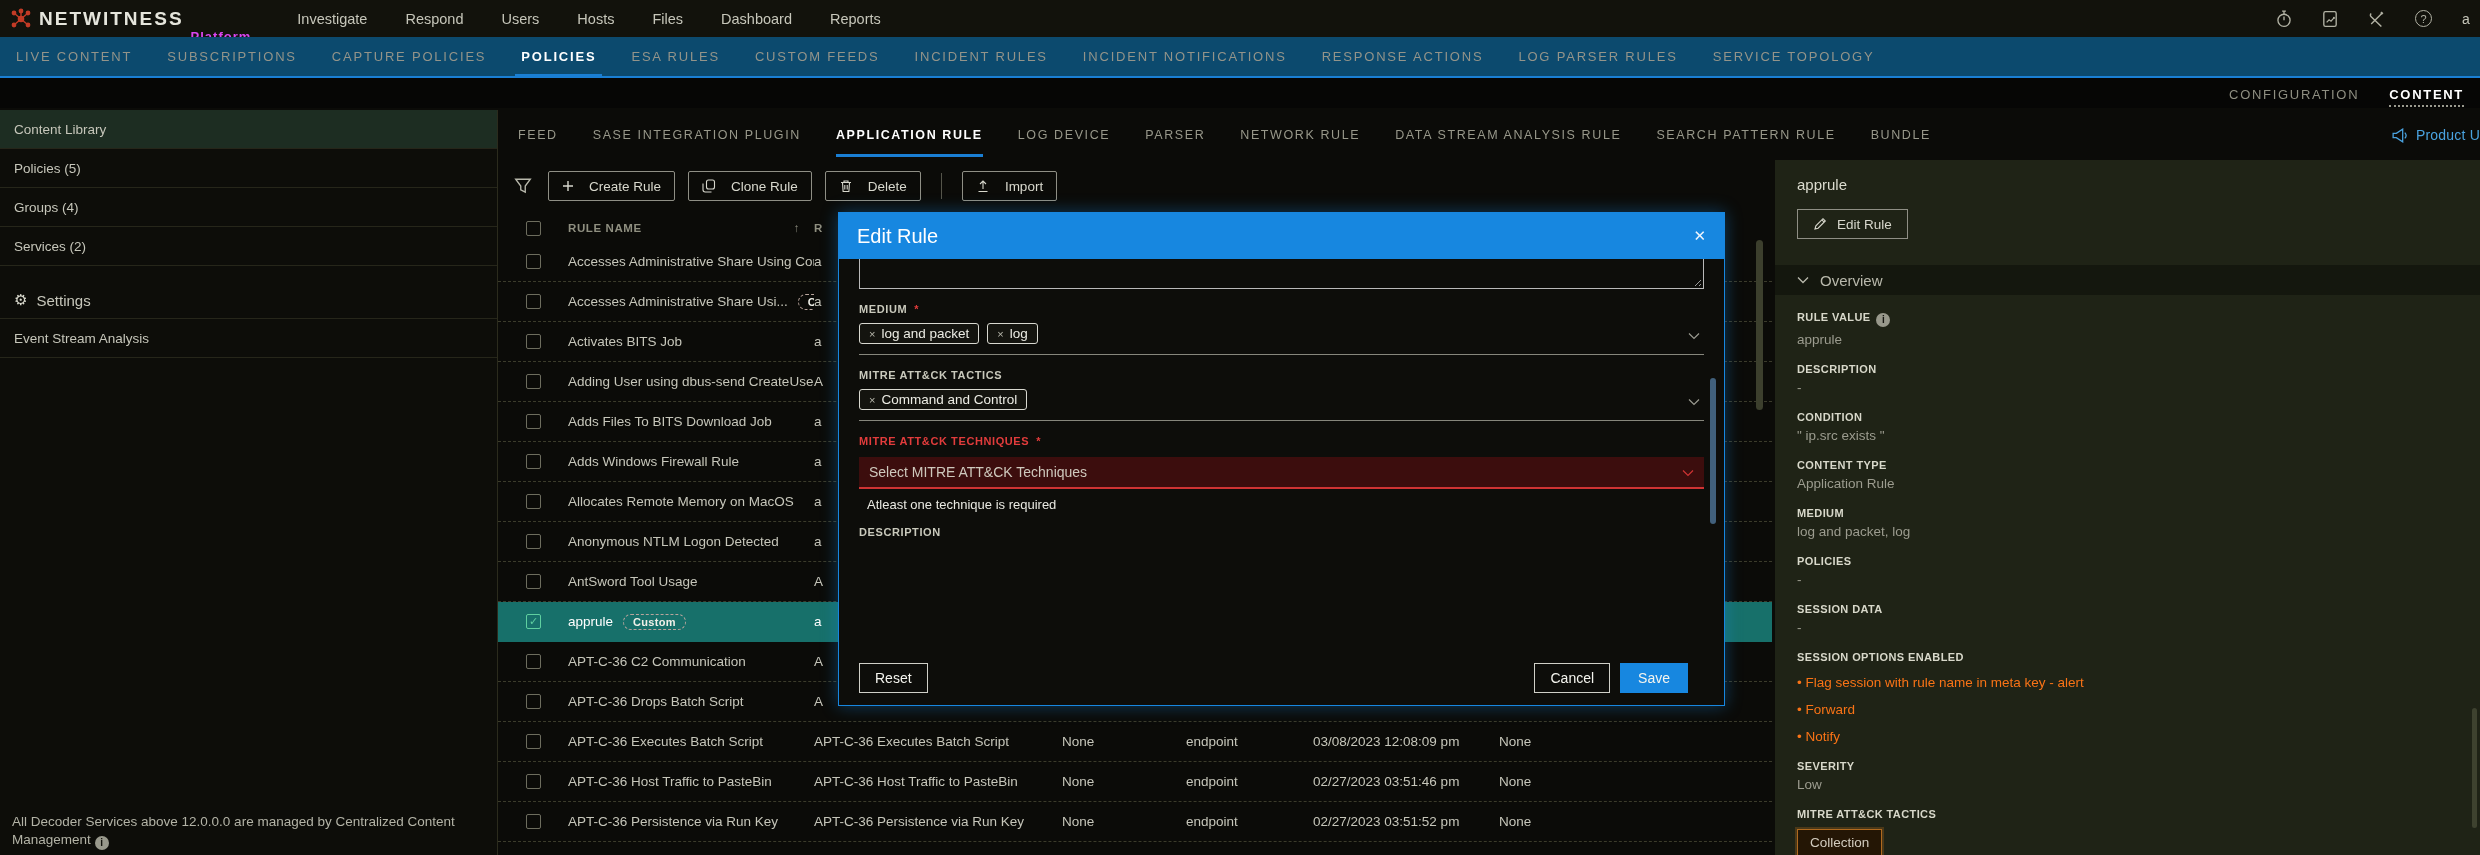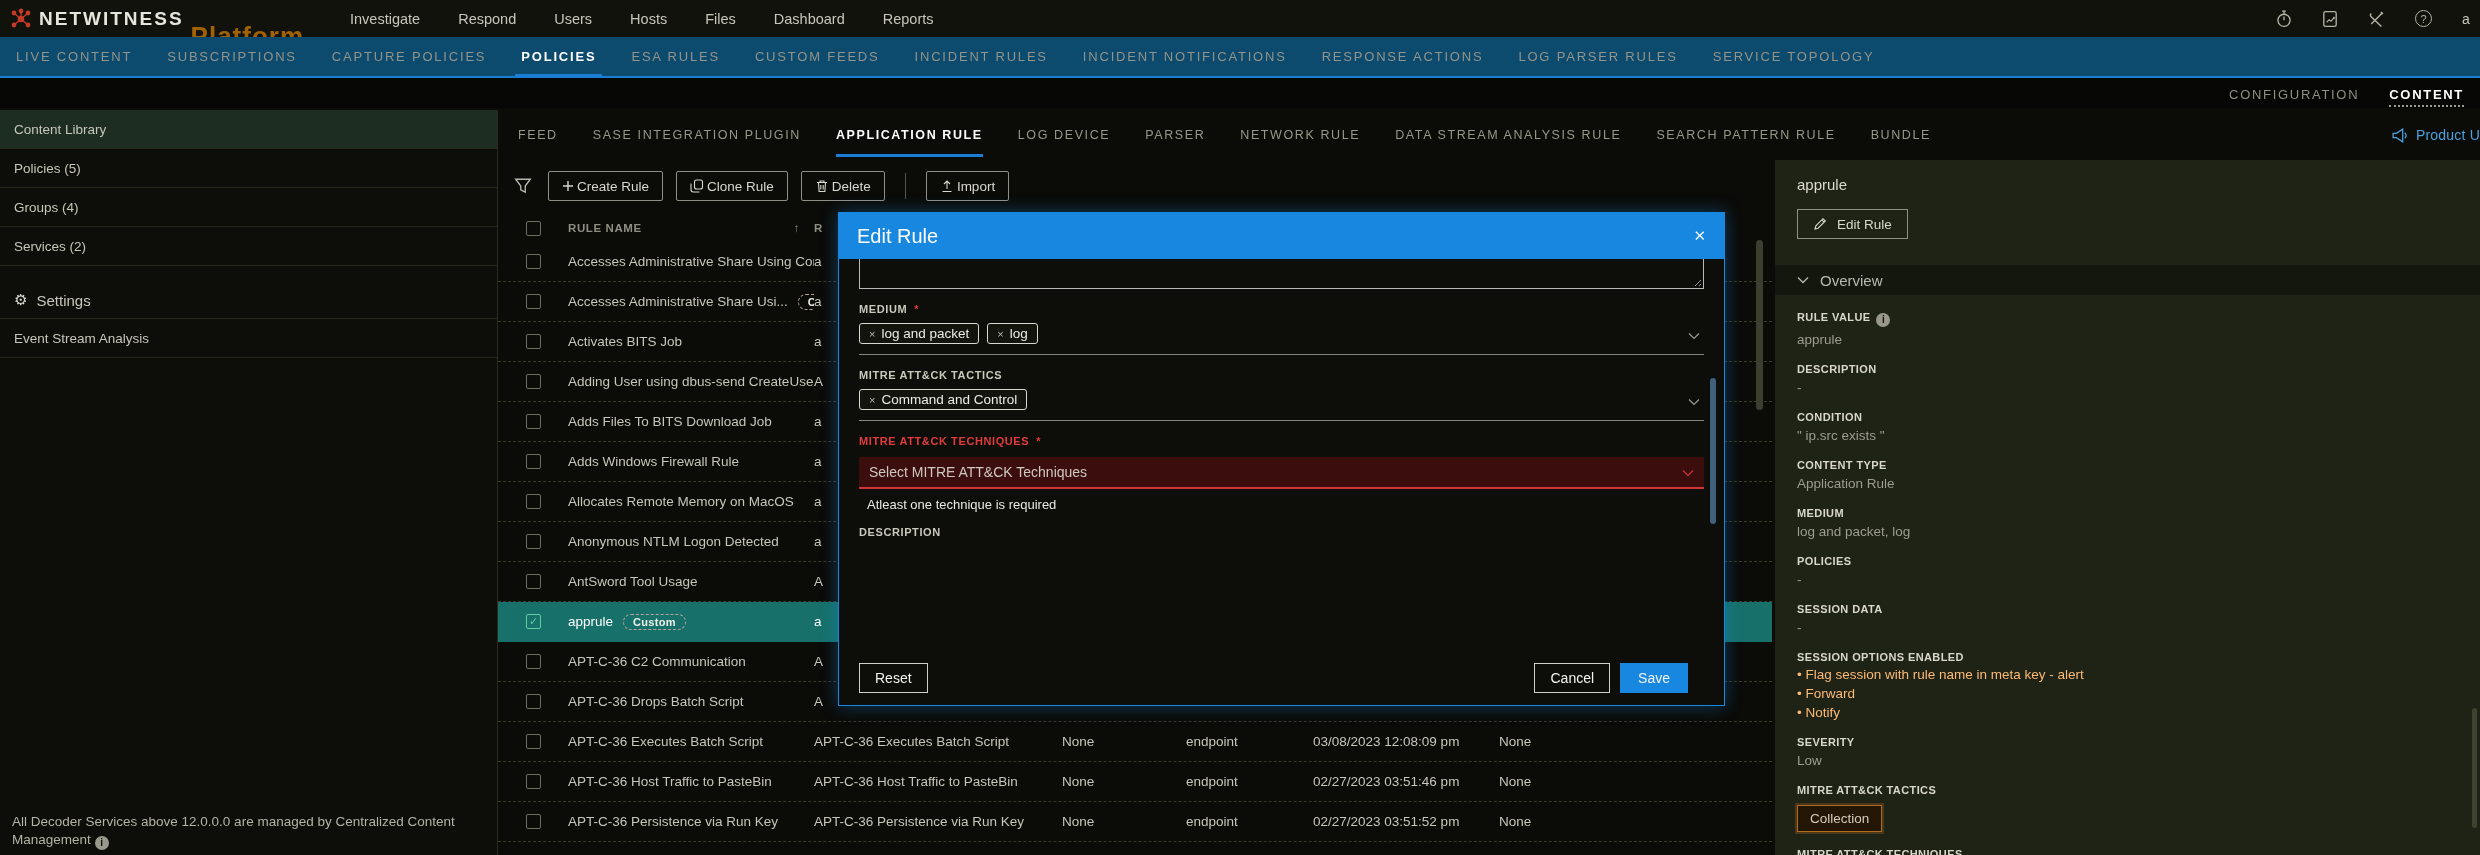--- a/index.html
+++ b/index.html
@@ -5,21 +5,21 @@
   * { box-sizing: border-box; margin: 0; padding: 0; }
   html,body { width:2480px; height:855px; }
   body { background:#0b0b08; font-family:"Liberation Sans",sans-serif; color:#c9c9bd;
          position:relative; overflow:hidden; }
   svg { display:block; }
 
   
   .topnav { height:37px; background:#12120c; display:flex; align-items:center; padding-left:10px; overflow:hidden; }
   .logo { display:flex; align-items:center; gap:7px; margin-right:46px; }
   .logo .nw { color:#e5e5dc; font-size:19px; font-weight:bold; letter-spacing:2px; }
-  .logo .pf { color:#a16207; font-size:26px; font-weight:bold; letter-spacing:1px;margin-top:36px; }
+  .logo .pf { color:#d946ef; font-size:13px; font-weight:bold; letter-spacing:1px;margin-top:36px; }
   .topmenu { display:flex; gap:38px; font-size:14.5px; color:#c6c6ba; }
   .topmenu .item { cursor:pointer; }
   .top-right { margin-left:auto; display:flex; align-items:center; gap:30px; color:#b2b2a4; padding-right:8px; }
   .circle-q { width:17px; height:17px; border:1.4px solid #b2b2a4; border-radius:50%;
               display:flex; align-items:center; justify-content:center; font-size:11px; }
   .user-clip { font-size:14px; color:#c6c6ba; width:10px; overflow:hidden; }
 
   
   .subnav { height:41px; background:#0c4a6e; display:flex; align-items:center; gap:35px;
             padding:0 16px; font-size:13px; letter-spacing:1.8px; color:#93948a;
@@ -53,21 +53,21 @@
   .tab { position:relative; height:100%; display:flex; align-items:center; cursor:pointer; white-space:nowrap; }
   .tab.active { color:#fff; font-weight:bold; }
   .tab.active::after { content:""; position:absolute; left:0; right:0; bottom:3px; height:3px; background:#1a7fd4; }
   .product-link { margin-left:auto; color:#4aa3e0; display:flex; gap:8px; align-items:center;
                   font-size:14px; letter-spacing:.2px; white-space:nowrap; cursor:pointer; }
 
   
   .main { position:absolute; left:498px; top:160px; width:1274px; bottom:0; overflow:hidden; }
   .toolbar { display:flex; align-items:center; gap:13px; margin:10px 0 0 16px; height:32px; }
   .filter-icon { color:#b9b9ac; margin-right:3px; cursor:pointer; }
-  .tbtn { display:flex; align-items:center; gap:3px; border:1px solid #8f8f85; padding:0 13px; height:30px;
+  .tbtn { display:flex; align-items:center; gap:15px; border:1px solid #8f8f85; padding:0 13px; height:30px;
           font-size:13.5px; color:#d8d8cd; border-radius:2px; background:transparent; cursor:pointer; }
   .tdivider { width:1px; height:26px; background:#55554a; margin:0 7px; }
 
   .grid { display:grid; grid-template-columns:42px 246px 248px 124px 127px 186px 1fr;
           padding-left:28px; align-items:center; }
   .thead { height:28px; margin-top:12px; font-size:11.5px; font-weight:bold; letter-spacing:.6px; color:#8f8f80; }
   .thead .hname { display:flex; justify-content:space-between; padding-right:14px; }
   .trow { height:40px; border-bottom:1px dashed #3b3b2b; font-size:13.5px; color:#c6c6ba; cursor:pointer; }
   .trow.selected { background:#17706a; border-bottom-color:transparent; color:#fff; }
   .cb { width:15px; height:15px; border:1px solid #6d6d5e; border-radius:2px; display:flex;
@@ -116,21 +116,21 @@
            padding:16px 0 0 22px; overflow:hidden; }
   .panel-title { font-size:15px; color:#dcdccf; }
   .panel-editbtn { margin-top:16px; display:inline-flex; align-items:center; gap:10px; border:1px solid #8f8f85;
                    height:30px; padding:0 15px; font-size:13.5px; color:#d8d8cd; background:transparent; cursor:pointer; }
   .panel-section { margin:26px 0 0 -22px; height:30px; background:rgba(0,0,0,.33); display:flex;
                    align-items:center; gap:11px; padding-left:22px; font-size:15px; color:#b9b9ac; cursor:pointer; }
   .pfield { margin-top:16px; }
   .plabel { font-size:11px; font-weight:bold; letter-spacing:.4px; color:#d8d8ca; }
   .pvalue { margin-top:5px; font-size:13.5px; color:#9c9c8f; }
   .plabel .info-dot { margin-left:6px; }
-  .pbullets div { margin-top:4px; font-size:13.5px; color:#fdba74; }
+  .pbullets div { margin-top:12px; font-size:13.5px; color:#f97316; }
   .pbadge { display:inline-block; margin-top:9px; border:1px solid #b06a1f; box-shadow:0 0 0 2px rgba(176,106,31,.3);
             background:#241605; color:#d2ccbf; padding:5px 12px; font-size:13.5px; }
   .pscroll { position:absolute; right:3px; top:548px; width:5px; height:120px; background:#3e422f; border-radius:3px; cursor:pointer; }
 </style>
 </head>
 <body>
 
 <div class="topnav">
   <div class="logo">
     <svg width="22" height="22" viewBox="0 0 22 22">

